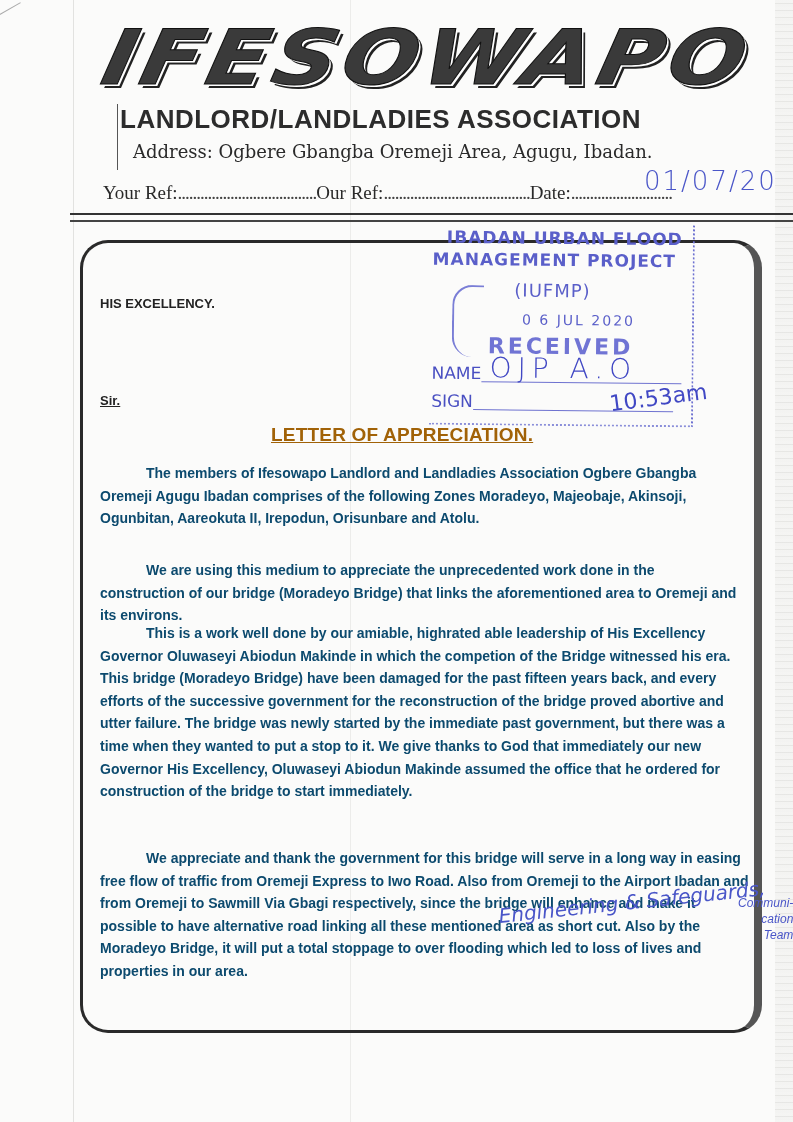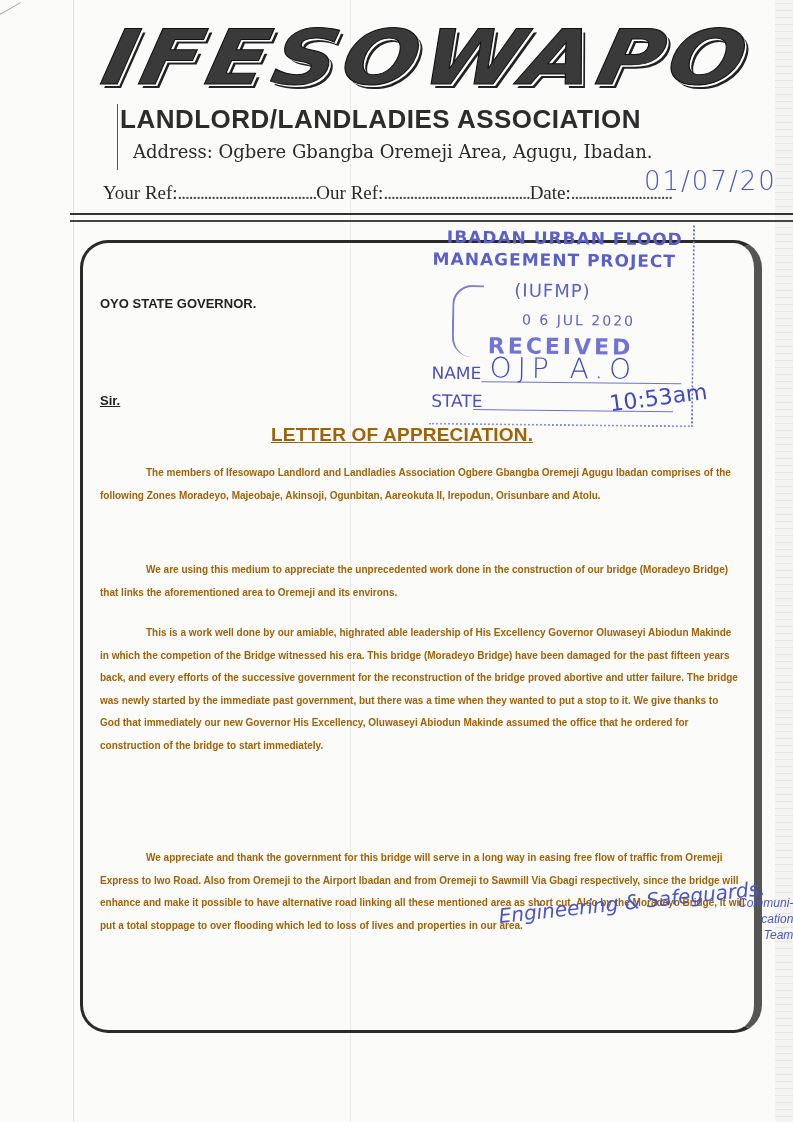--- a/index.html
+++ b/index.html
@@ -73,22 +73,22 @@
   .stamp .sline { position:absolute; left:44px; top:186px; width:200px; border-bottom:1px solid #6f73d0; }
   .stamp .hand-name { position:absolute; left:60px; top:128px; font-size:28px; font-family:"DejaVu Sans", sans-serif; color:#4148c4; letter-spacing:6px; font-weight:lighter; }
   .stamp .hand-time { position:absolute; left:180px; top:160px; font-size:22px; color:#4148c4; transform:rotate(-8deg); }
   .title {
     position:absolute; left:271px; top:424px;
     font-family:"Liberation Sans", sans-serif; font-weight:bold; font-size:19px;
     text-decoration:underline; color:#a16207; letter-spacing:0.2px;
   }
   .body {
     position:absolute; left:100px; width:640px;
-    font-family:"Liberation Sans", sans-serif; font-size:10px; font-weight:bold;
-    line-height:22.6px; color:#a16207; text-align:left;
+    font-family:"Liberation Sans", sans-serif; font-size:14px; font-weight:bold;
+    line-height:22.6px; color:#0c4a6e; text-align:left;
   }
   .body p { margin:0; text-indent:46px; }
   .p1 { top:462px; }
   .p2 { top:542px;margin-top:17px; }
   .p3 { top:622px; }
   .p4 { top:847px; width:650px; }
   .footnote {
     position:absolute; left:498px; top:890px; font-family:"DejaVu Sans", sans-serif;
     font-size:20px; color:#4a56c8; font-style:italic; transform:rotate(-6deg); white-space:nowrap;
   }
@@ -112,35 +112,35 @@
   <span>Your Ref:</span><span class="dots">.....................................</span><span>Our Ref:</span><span class="dots">.......................................</span><span>Date:</span><span class="dots">...........................</span>
 </div>
 <div class="handdate">01/07/20</div>
 
 <div class="rule1"></div>
 <div class="rule2"></div>
 
 <div class="frame"></div>
 
 <div class="recipient">
-  <div>OYO STATE GOVERNOR.</div>
+  <div>HIS EXCELLENCY.</div>
 </div>
 <div class="sir">Sir.</div>
 
 <div class="stamp">
   <div class="l1">IBADAN URBAN FLOOD</div>
   <div class="l2">MANAGEMENT PROJECT</div>
   <div class="bracket"></div>
   <div class="l3">(IUFMP)</div>
   <div class="l4">0 6 JUL 2020</div>
   <div class="l5">RECEIVED</div>
   <div class="name">NAME</div>
   <div class="nline"></div>
   <div class="hand-name">OJP A.O</div>
-  <div class="sign">STATE</div>
+  <div class="sign">SIGN</div>
   <div class="sline"></div>
   <div class="hand-time">10:53am</div>
 </div>
 
 <div class="title">LETTER OF APPRECIATION.</div>
 
 <div class="body p1">
     <p>The members of Ifesowapo Landlord and Landladies Association Ogbere Gbangba Oremeji Agugu Ibadan comprises of the following Zones Moradeyo, Majeobaje, Akinsoji, Ogunbitan, Aareokuta II, Irepodun, Orisunbare and Atolu.</p>
   </div>
 <div class="body p2">

